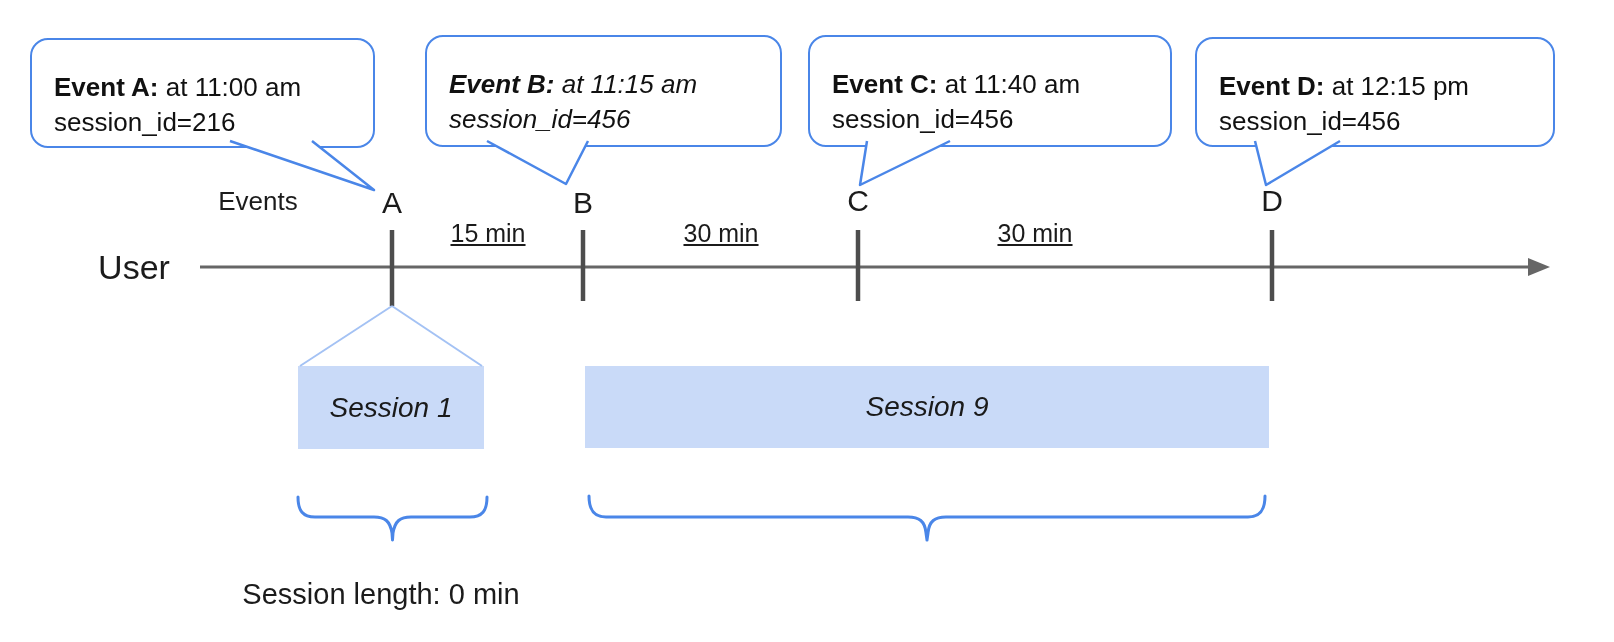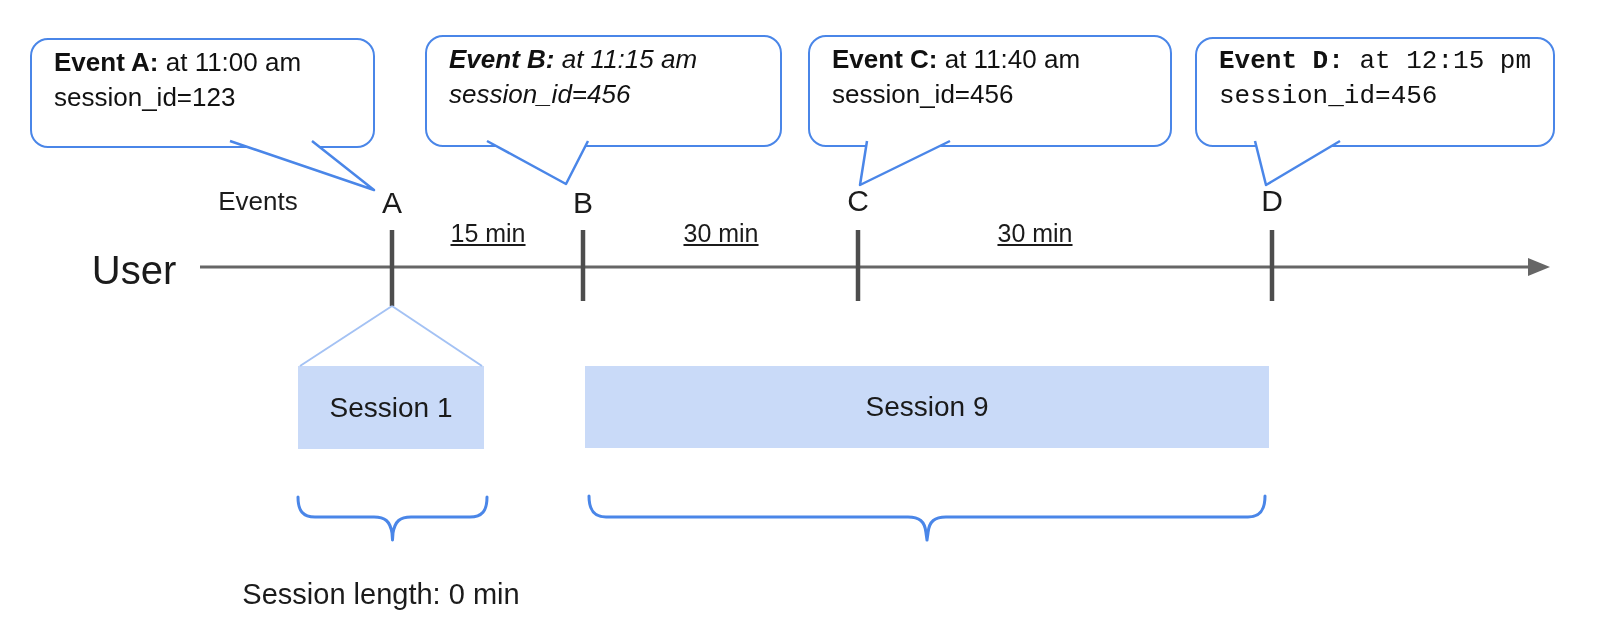--- a/index.html
+++ b/index.html
@@ -11,71 +11,71 @@
     color:#1b1b1b;
     overflow:hidden;
   }
   
   .bubble{
     position:absolute;
     box-sizing:border-box;
     background:#ffffff;
     border:2.5px solid #4a86e8;
     border-radius:18px;
-    padding:5px 22px;
+    padding:30px 22px;
     font-size:26px;
     line-height:35px;
     white-space:nowrap;
     color:#111111;
   }
   .bubble .b{font-weight:bold;}
   .bubble-a{left:30px;  top:38px; width:345px; height:110px;}
   .bubble-b{left:425px; top:35px; width:357px; height:112px;font-style:italic;}
   .bubble-c{left:808px; top:35px; width:364px; height:112px;}
-  .bubble-d{left:1195px;top:37px; width:360px; height:110px;font-family:Liberation Mono, monospace;}
+  .bubble-d{left:1195px;top:37px; width:360px; height:110px;}
 
   
   .clabel{position:absolute; transform:translateX(-50%); white-space:nowrap;}
   .events-label{left:258px; top:186px; font-size:26px;}
   .event-letter{top:186px; font-size:30px;}
   .letter-a{left:392px;}
   .letter-b{left:583px;}
   .letter-c{left:858px; top:184px;}
   .letter-d{left:1272px; top:184px;}
-  .user-label{left:134px; top:248px; font-size:40px;}
+  .user-label{left:134px; top:248px; font-size:34px;}
   .interval{top:219px; font-size:25px;text-decoration:underline;}
   .interval-1{left:488px;}
   .interval-2{left:721px;}
   .interval-3{left:1035px;}
 
   
   .session-bar{
     position:absolute;
     background:#c9daf8;
     display:flex;align-items:center;justify-content:center;
-    font-size:28px;color:#1a1a1a;
+    font-size:28px;color:#1a1a1a;font-style:italic;
   }
   .session-1{left:298px; top:366px; width:186px; height:83px;}
   .session-2{left:585px; top:366px; width:684px; height:82px;}
 
   .session-length{position:absolute; transform:translateX(-50%); font-size:29px; white-space:nowrap;text-align:center;}
   .length-1{left:381px; top:578px;}
   .length-2{left:920px; top:576px;}
 
   
   .overlay{position:absolute; left:0; top:0; width:1614px; height:642px; pointer-events:none;}
 </style>
 </head>
 <body>
 
 <div class="stage">
 
   <div class="bubble bubble-a">
     <div><span class="b">Event A:</span><span> at 11:00 am</span></div>
-    <div>session_id=123</div>
+    <div>session_id=216</div>
   </div>
   <div class="bubble bubble-b">
     <div><span class="b">Event B:</span><span> at 11:15 am</span></div>
     <div>session_id=456</div>
   </div>
   <div class="bubble bubble-c">
     <div><span class="b">Event C:</span><span> at 11:40 am</span></div>
     <div>session_id=456</div>
   </div>
   <div class="bubble bubble-d">

